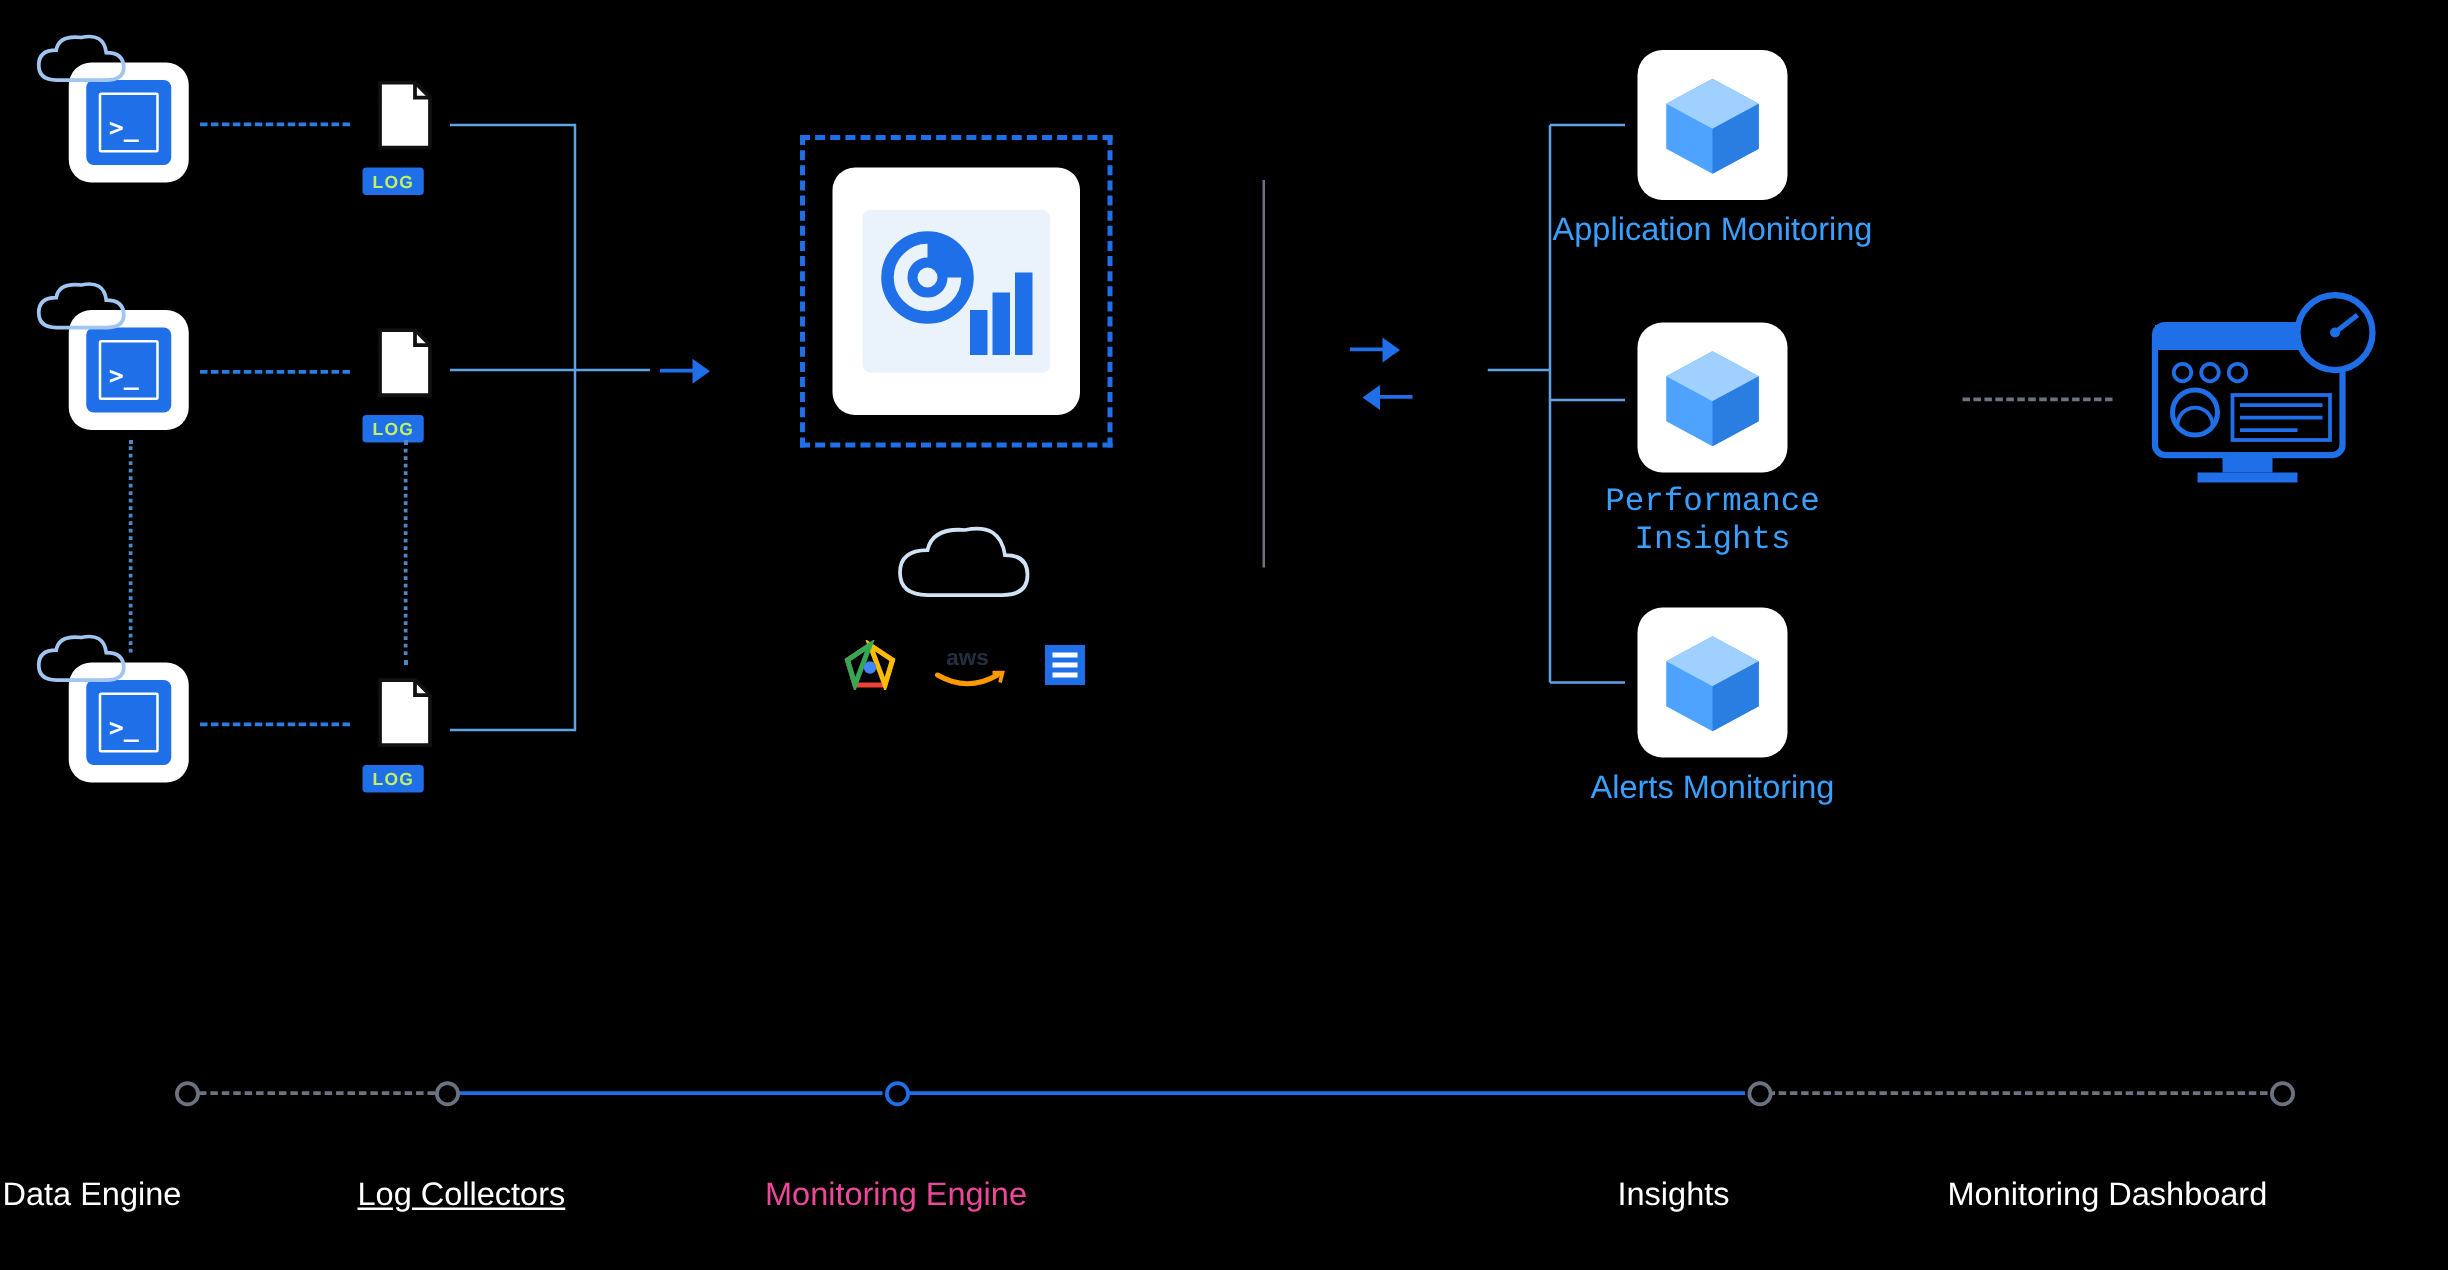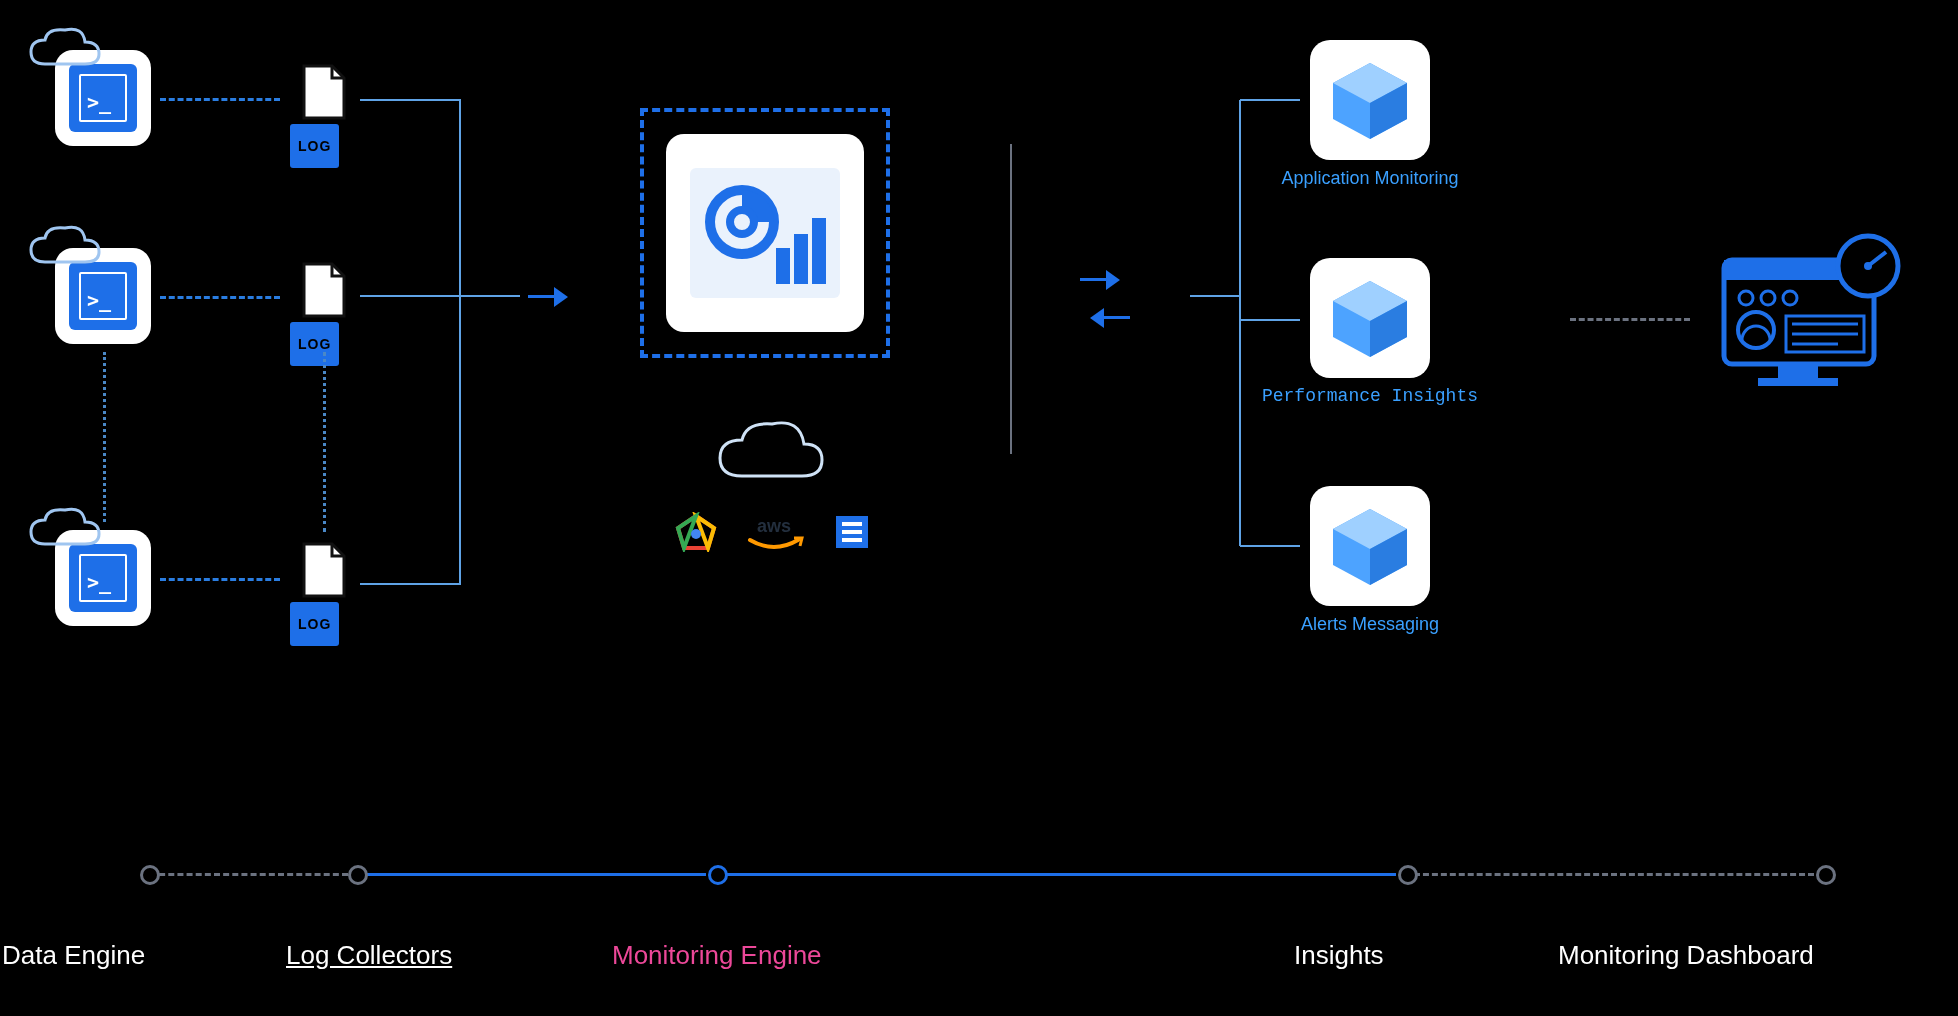--- a/index.html
+++ b/index.html
@@ -46,25 +46,25 @@
     width: 78px; height: 50px; z-index: 3;
   }
 
   
   .logfile {
     position: absolute;
     width: 68px; height: 84px;
   }
   .logfile svg { width: 68px; height: 60px; display:block; }
   .logfile .badge {
-    margin-top: 2px;
+    margin-top: 12px;
     background: #1e6fe8;
-    color: #000000;
+    color: #bef264;
     font: bold 14px/18px Arial, sans-serif;
-    padding: 13px 8px;
+    padding: 2px 8px;
     border-radius: 3px;
     display: inline-block;
     letter-spacing: 1px;
   }
 
   
   .hline-dash {
     position: absolute; height: 0;
     border-top: 3px dashed #2a7de1;
   }
@@ -121,21 +121,21 @@
 
   
   .tile {
     position: absolute; width: 120px; height: 120px;
     background: #fff; border-radius: 20px;
     display: flex; align-items: center; justify-content: center;
   }
   .cube { width: 86px; height: 86px; }
   .tile-label {
     position: absolute; width: 260px; text-align: center;
-    color: #3aa0ff; font-size: 18px;
+    color: #3aa0ff; font-size: 26px;
   }
 
   
   .dashboard { position: absolute; width: 190px; height: 170px; }
 
   
   .timeline { position: absolute; left: 140px; right: 100px; top: 860px; height: 30px; }
   .tline-seg { position: absolute; top: 13px; height: 0; }
   .tdot {
     position: absolute; top: 5px; width: 20px; height: 20px;
@@ -272,21 +272,21 @@
   </div>
   <div class="tile-label" style="left:1240px; top:386px;font-family:Liberation Mono, monospace;">Performance Insights</div>
 
   <div class="tile" style="left:1310px; top:486px;">
     <svg class="cube" viewBox="0 0 86 86">
         <polygon points="43,6 80,26 80,62 43,82 6,62 6,26" fill="#4da3ff"></polygon>
         <polygon points="43,6 80,26 43,46 6,26" fill="#9fd0ff"></polygon>
         <polygon points="43,46 80,26 80,62 43,82" fill="#2a7de1"></polygon>
       </svg>
   </div>
-  <div class="tile-label" style="left:1240px; top:614px;">Alerts Messaging</div>
+  <div class="tile-label" style="left:1240px; top:614px;">Alerts Monitoring</div>
 
   <div class="hline-dash gray" style="left:1570px; top:318px; width:120px;"></div>
 
   <svg class="dashboard" style="left:1718px; top:230px;" viewBox="0 0 190 170">
     <rect x="6" y="30" width="150" height="104" rx="8" fill="none" stroke="#1e6fe8" stroke-width="5"></rect>
     <rect x="6" y="30" width="150" height="20" fill="#1e6fe8"></rect>
     <rect x="60" y="134" width="40" height="14" fill="#1e6fe8"></rect>
     <rect x="40" y="148" width="80" height="8" fill="#1e6fe8"></rect>
     <circle cx="150" cy="36" r="30" fill="#000" stroke="#1e6fe8" stroke-width="5"></circle>
     <line x1="150" y1="36" x2="168" y2="22" stroke="#1e6fe8" stroke-width="4"></line>

